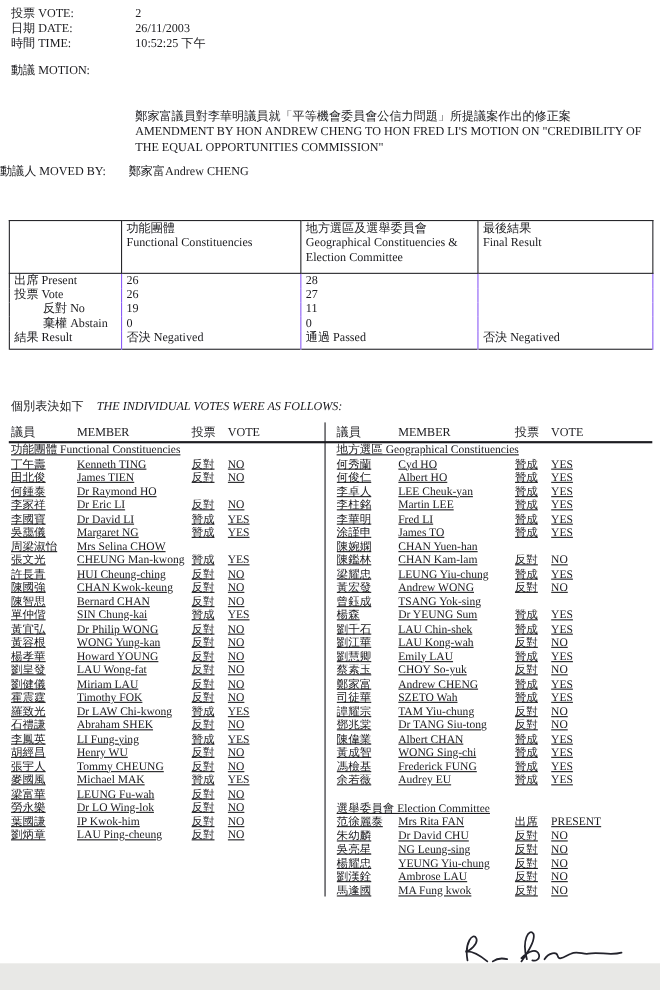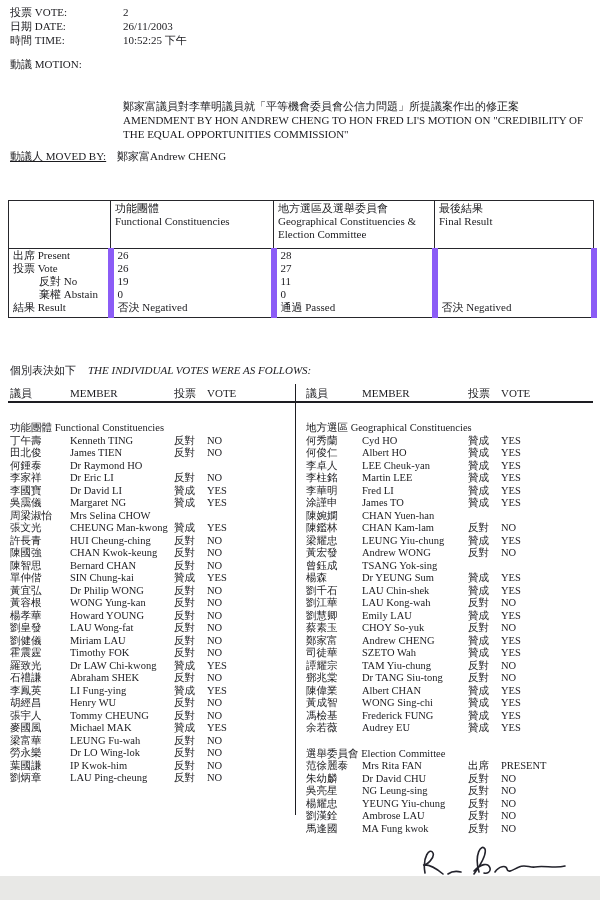--- a/index.html
+++ b/index.html
@@ -15,55 +15,55 @@
   .info-row { position:absolute; left:10px; width:580px; }
   .info-label { position:absolute; left:0; }
   .info-value { position:absolute; left:113px; }
 
   
   .motion-label { position:absolute; left:10px; top:57px; }
   .motion-text { position:absolute; left:123px; top:57px; width:468px;margin-top:42px; }
   .motion-text div { margin:0; }
 
   
-  .movedby-label { position:absolute; left:10px; top:149px;text-decoration:underline; }
+  .movedby-label { position:absolute; left:0; top:149px; }
   .movedby-value { position:absolute; left:117px; top:149px; }
 
   
   table.summary {
     position:absolute; left:8px; top:200px; width:585px;
     border-collapse:collapse; table-layout:fixed;
     font-size:11px; line-height:13px;
   }
   table.summary col.c0 { width:102px; }
   table.summary col.c1 { width:163px; }
   table.summary col.c2 { width:161px; }
   table.summary col.c3 { width:159px; }
   table.summary th, table.summary td {
     font-weight:normal; text-align:left; vertical-align:top; padding:1px 4px;
   }
   table.summary thead th { border:1px solid #26262b; height:48px; }
   table.summary { border:1.5px solid #26262b; }
-  table.summary tbody td { border-left:1px solid #26262b; border-right:6px solid #8b5cf6; height:13px; padding:0 4px; }
+  table.summary tbody td { border-left:1px solid #26262b; border-right:1px solid #8b5cf6; height:13px; padding:0 4px; }
   table.summary tbody tr.last td { padding-bottom:3px; }
   td.indent { padding-left:30px !important; }
 
   
   .votes-intro-zh { position:absolute; left:10px; top:363px; }
   .votes-intro-en { position:absolute; left:88px; top:363px;font-style:italic; }
 
   .vote-grid { display:grid; }
   .cols-left  { grid-template-columns:60px 104px 33px auto; }
   .cols-right { grid-template-columns:56px 106px 33px auto; }
   .vote-header-left  { position:absolute; left:10px; top:386px; width:280px; }
   .vote-header-right { position:absolute; left:306px; top:386px; width:287px; }
   .thick-rule { position:absolute; left:8px; top:401px; width:585px; height:2px; background:#1d1d22; }
   .v-divider  { position:absolute; left:295px; top:384px; width:1px; height:431px; background:#1d1d22; }
 
-  .votes-col { position:absolute; top:422px; font-size:10.5px; line-height:12.5px; }
+  .votes-col { position:absolute; top:404px; font-size:10.5px; line-height:12.5px;text-decoration:underline; }
   .votes-col.left  { left:10px; width:283px; }
   .votes-col.right { left:306px; width:287px; }
   .section-title { line-height:12.5px; }
   .section-gap { margin-top:13px; }
   .vote-row span { overflow:hidden; white-space:nowrap; }
 
   
   .signature { position:absolute; left:413px; top:841px; }
   .clerk-row { position:absolute; left:350px; top:882px; white-space:nowrap; }
   .clerk-line { display:inline-block; width:160px; height:12px; border-bottom:1.6px solid #2a2a2e; }

